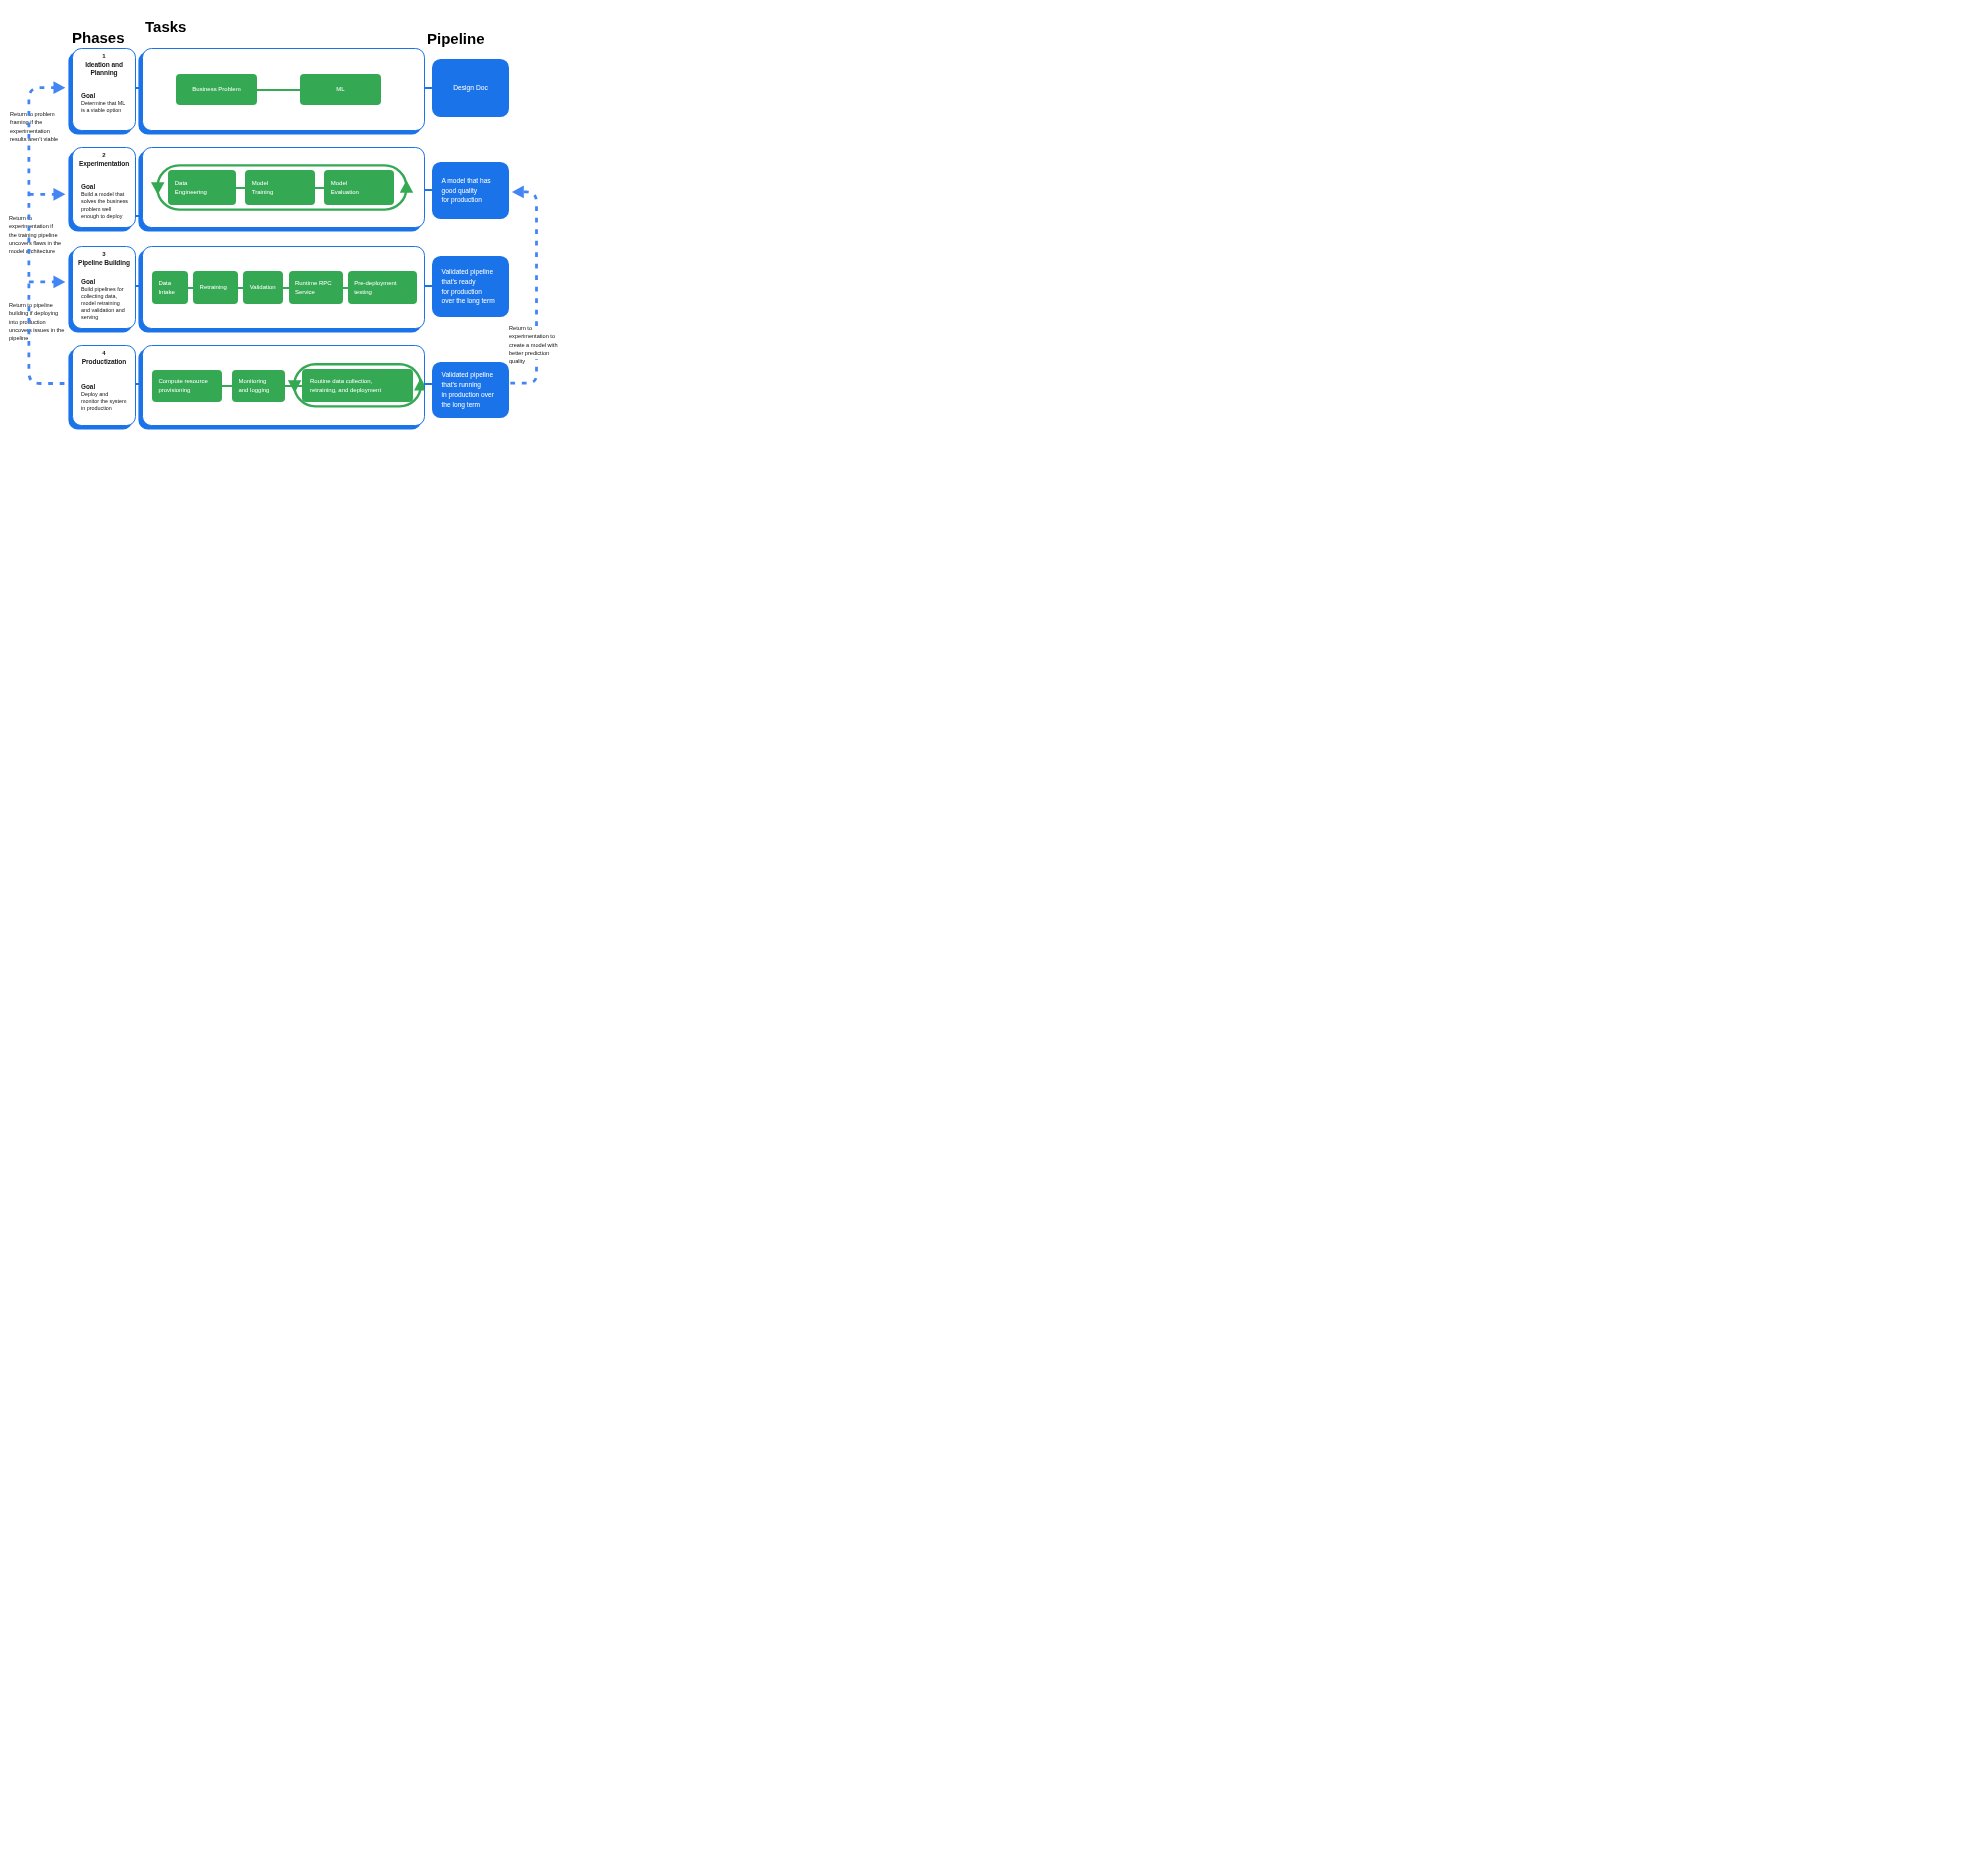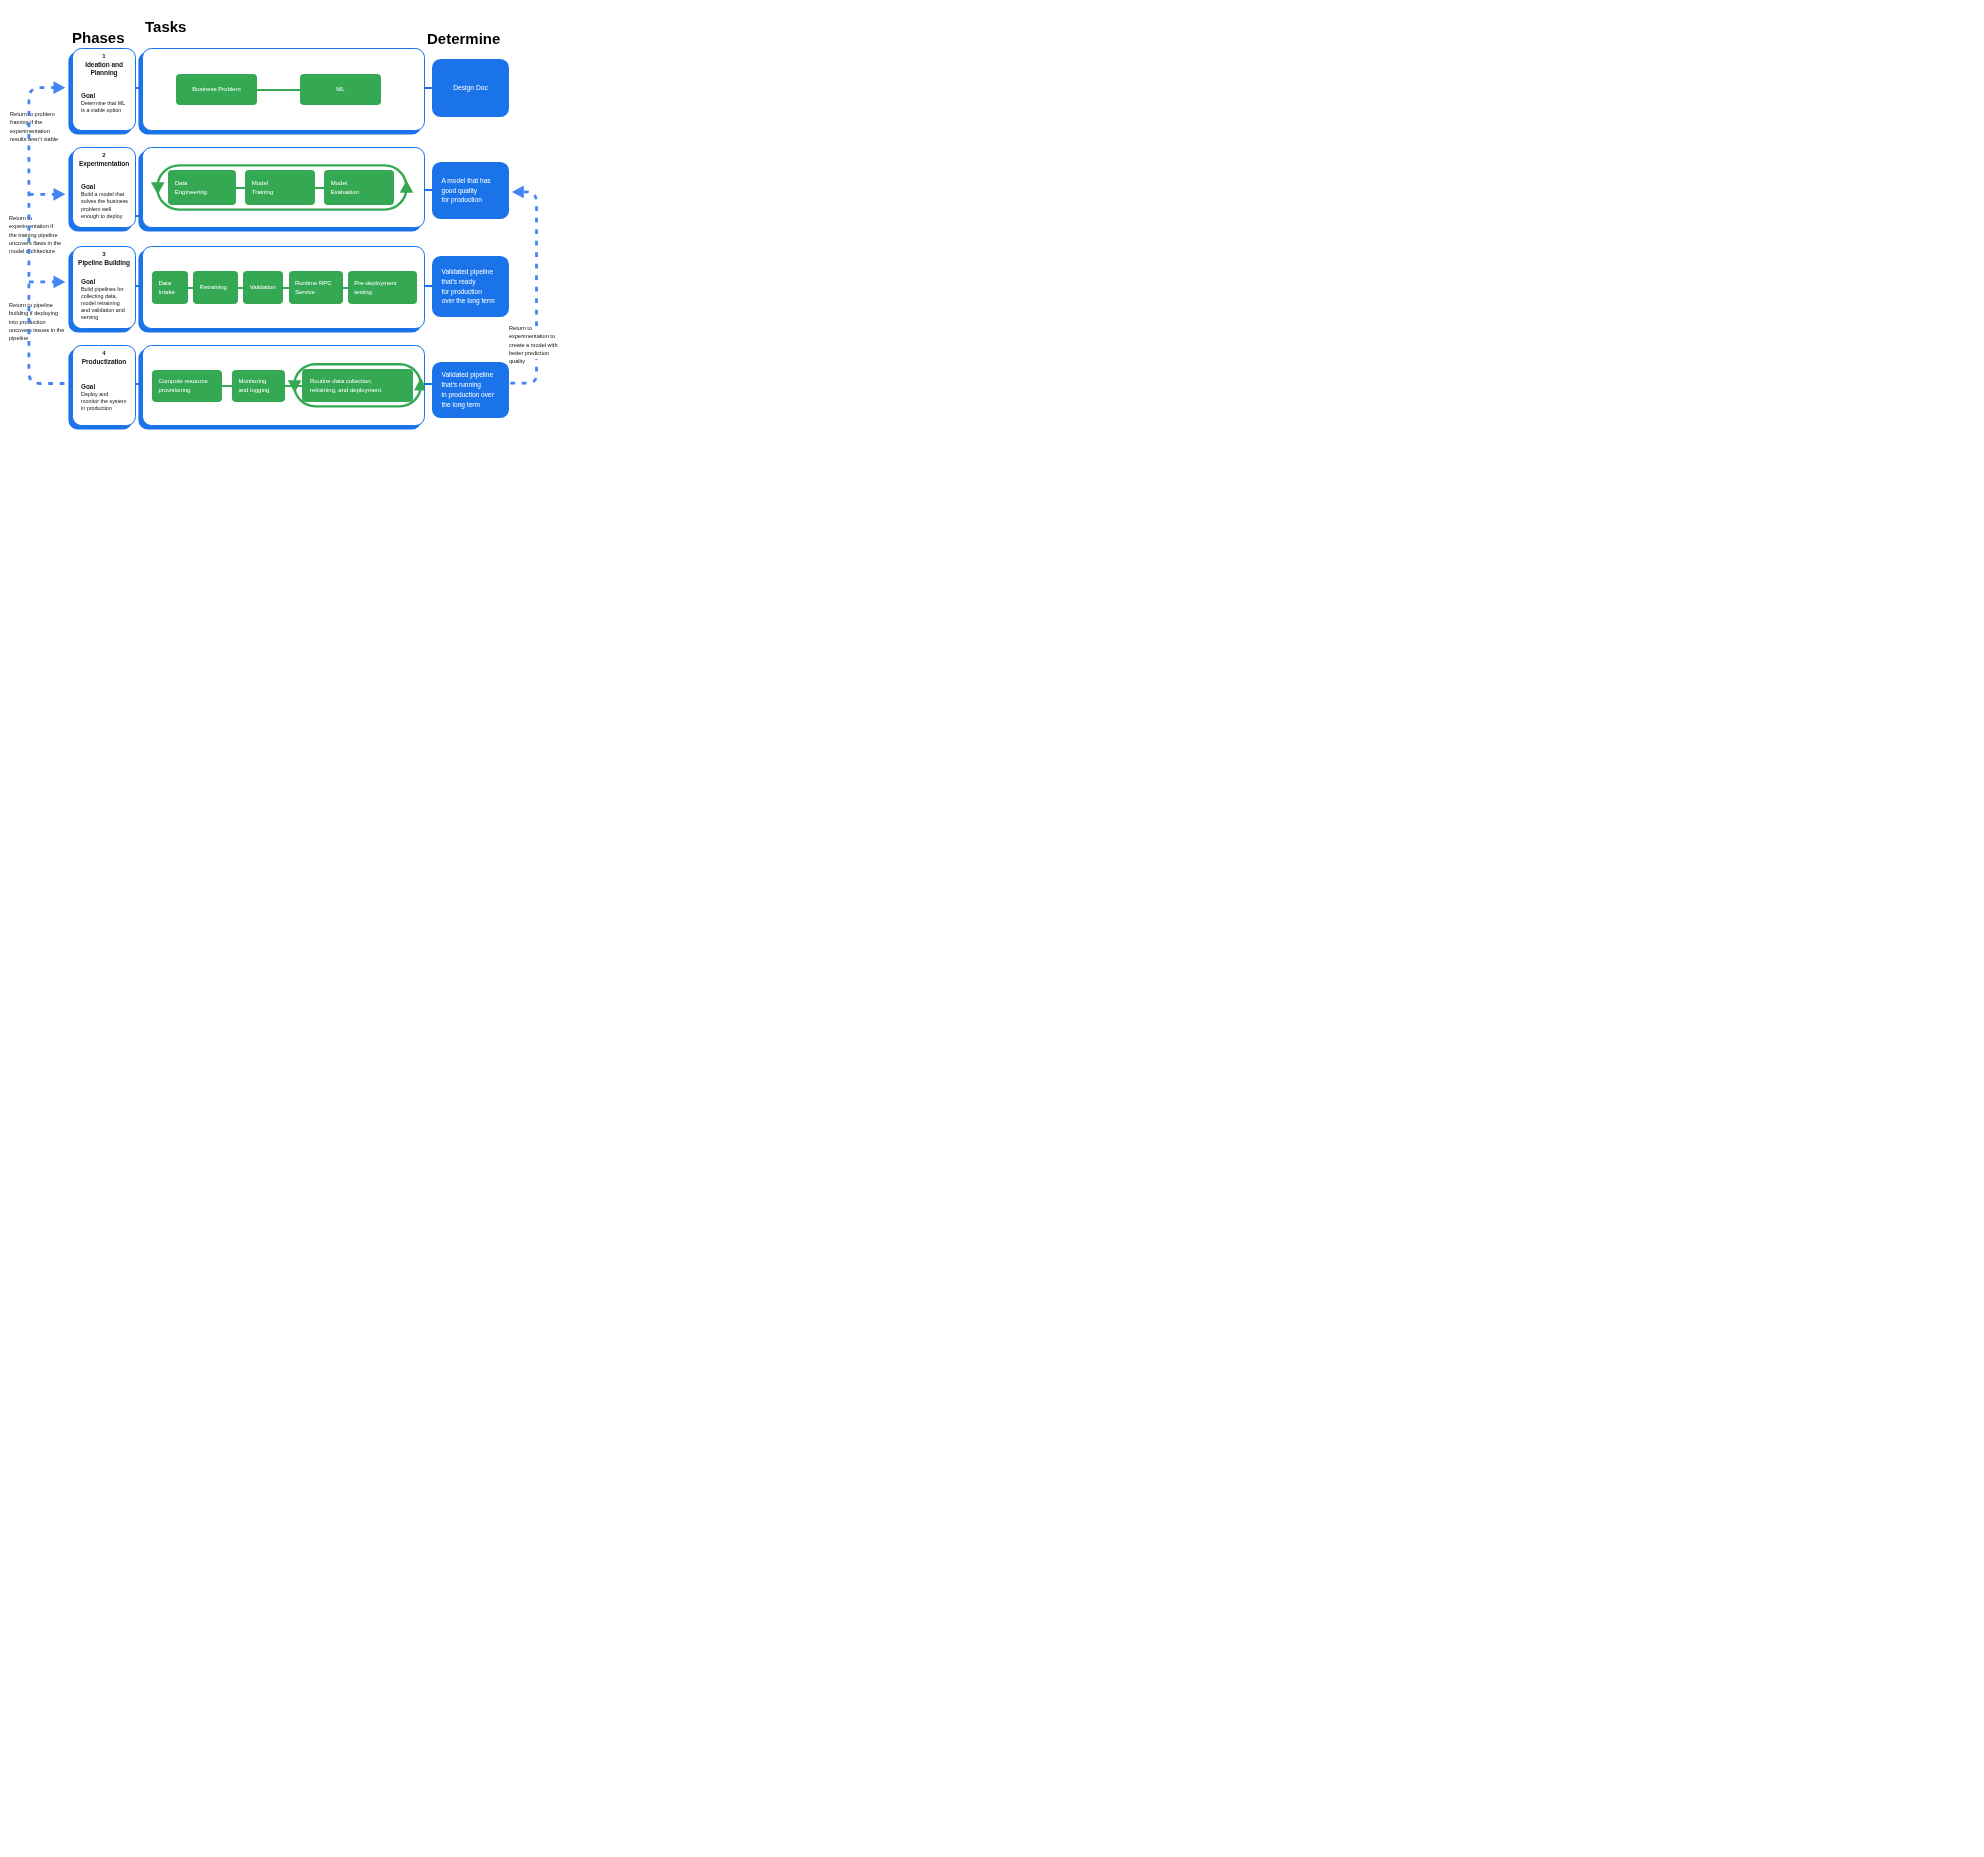--- a/index.html
+++ b/index.html
@@ -66,21 +66,21 @@
 
   .overlay{position:absolute;left:0;top:0;width:563px;height:464px;pointer-events:none;}
 </style>
 </head>
 <body>
 
 <div class="canvas">
 
   <div class="hdr" style="left:72px;top:29px">Phases</div>
   <div class="hdr" style="left:145px;top:18px">Tasks</div>
-  <div class="hdr" style="left:427px;top:30px">Determine</div>
+  <div class="hdr" style="left:427px;top:30px">Pipeline</div>
 
   <div class="phase" style="top:48px;height:83px">
     <div class="num">1</div>
     <div class="title">Ideation and Planning</div>
     <div class="goal-block gb-r1">
       <div class="goal-label">Goal</div>
       <div class="goal-text">Determine that ML
 is a viable option</div>
     </div>
   </div>

